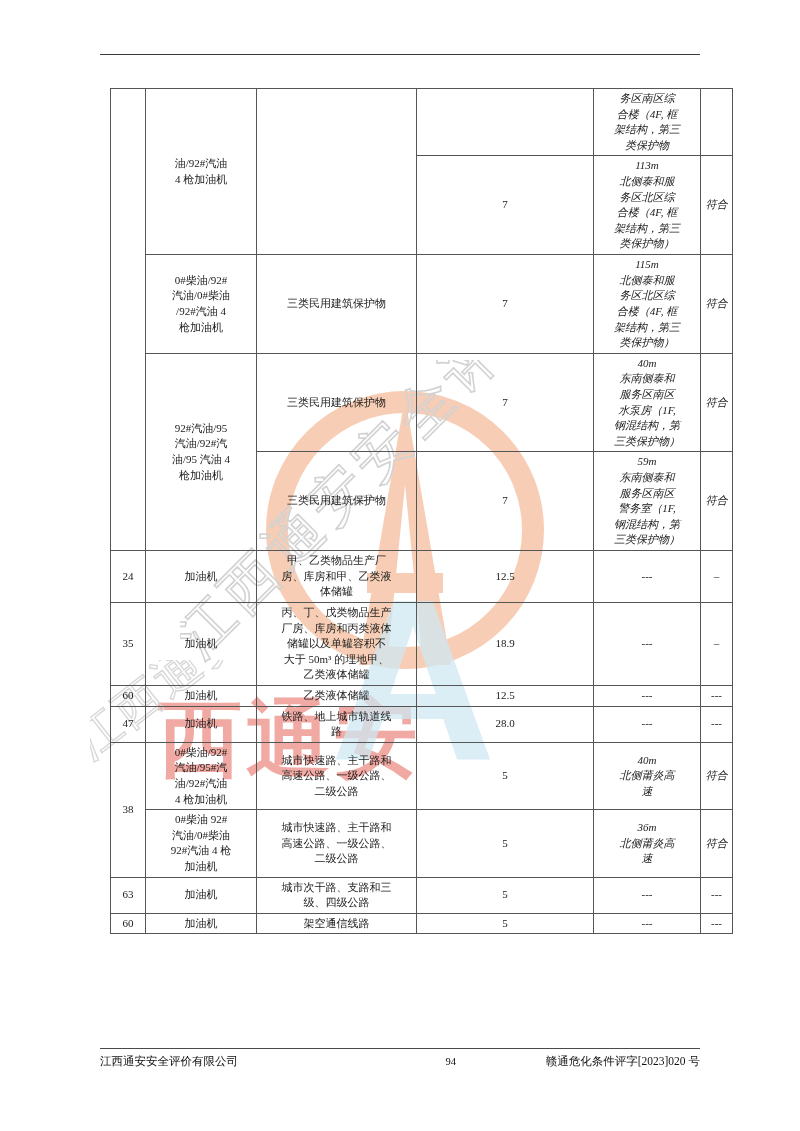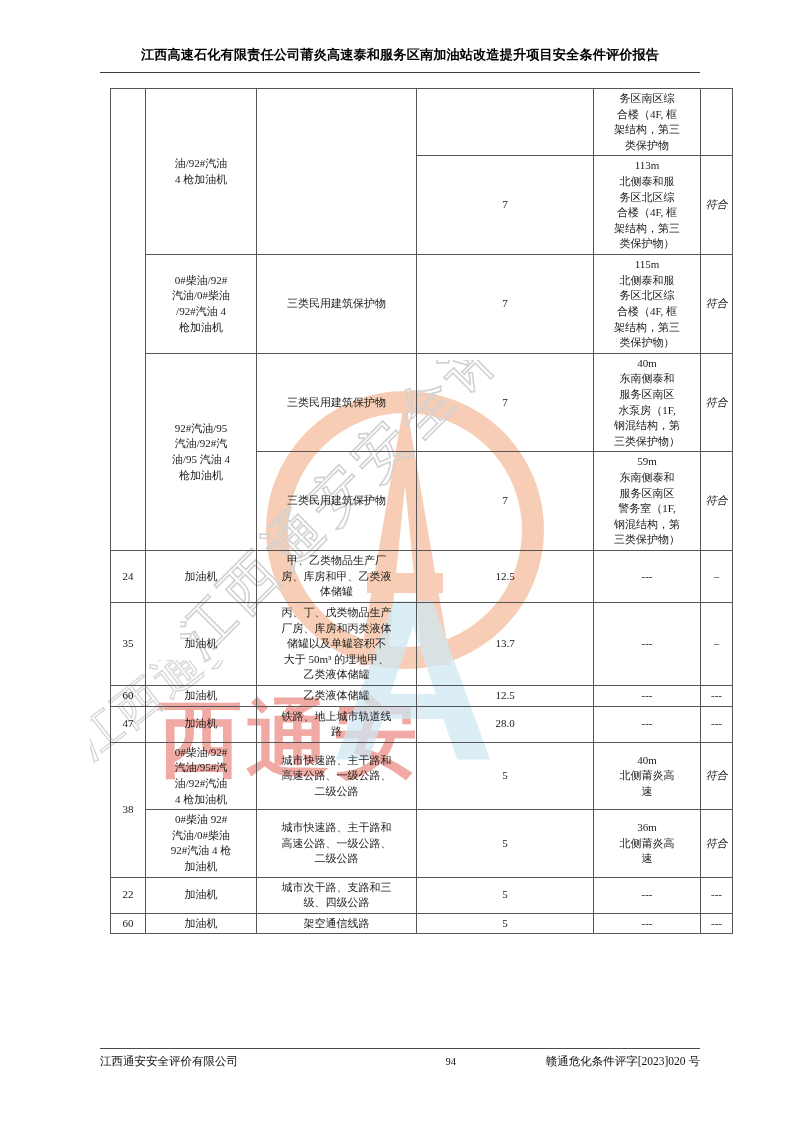--- a/index.html
+++ b/index.html
@@ -97,21 +97,21 @@
     vertical-align: middle;
     padding: 2px 3px;
     color: #1a1a1a;
     background: transparent;
     word-break: break-all;
   }
   td.c-no     { width: 28px; }
   td.c-src    { width: 104px; }
   td.c-obj    { width: 153px; }
   td.c-req    { width: 170px; }
-  td.c-act    { width: 100px; }
+  td.c-act    { width: 100px; font-style: italic; }
   td.c-res    { width: 25px; font-style: italic; }
 
   .num { font-family: "Liberation Serif", serif; }
 
   
   .footer {
     position: absolute;
     left: 100px;
     top: 1048px;
     width: 600px;
@@ -161,21 +161,20 @@
     <svg class="wm-brand" style="left:90px; top:660px; width:300px; height:130px;" viewBox="0 0 300 130">
       <text x="0" y="100" transform="rotate(-38 0 100)" font-family="'Liberation Serif', serif" font-size="46" fill="none" stroke="#d8d8d8" stroke-width="1.4" letter-spacing="4">江西通安</text>
     </svg>
 
     <svg style="position:absolute; left:300px; top:560px; width:260px; height:240px;" viewBox="0 0 260 240">
       <text x="30" y="200" font-family="'Liberation Sans', sans-serif" font-size="230" font-weight="bold" fill="#cfe8f2" opacity="0.75">A</text>
     </svg>
   </div>
 
   <div class="header">
-    <div class="header-title">江西高速石化有限责任公司莆炎高速泰和服务区南加油站改造提升项目安全条件评价报告</div>
     <div class="header-rule"></div>
   </div>
 
   <div class="tbl-wrap">
     <table class="doc">
       <tbody>
 
         <tr>
           <td class="c-no" rowspan="5"></td>
           <td class="c-src" rowspan="2">油/92#汽油<br>4 枪加油机</td>
@@ -220,21 +219,21 @@
           <td class="c-obj">甲、乙类物品生产厂<br>房、库房和甲、乙类液<br>体储罐</td>
           <td class="c-req num">12.5</td>
           <td class="c-act">---</td>
           <td class="c-res">–</td>
         </tr>
 
         <tr>
           <td class="c-no num">35</td>
           <td class="c-src">加油机</td>
           <td class="c-obj">丙、丁、戊类物品生产<br>厂房、库房和丙类液体<br>储罐以及单罐容积不<br>大于 50m³ 的埋地甲、<br>乙类液体储罐</td>
-          <td class="c-req num">13.7</td>
+          <td class="c-req num">18.9</td>
           <td class="c-act">---</td>
           <td class="c-res">–</td>
         </tr>
 
         <tr>
           <td class="c-no num">60</td>
           <td class="c-src">加油机</td>
           <td class="c-obj">乙类液体储罐</td>
           <td class="c-req num">12.5</td>
           <td class="c-act">---</td>
@@ -261,21 +260,21 @@
 
         <tr>
           <td class="c-src">0#柴油 92#<br>汽油/0#柴油<br>92#汽油 4 枪<br>加油机</td>
           <td class="c-obj">城市快速路、主干路和<br>高速公路、一级公路、<br>二级公路</td>
           <td class="c-req num">5</td>
           <td class="c-act">36m<br>北侧莆炎高<br>速</td>
           <td class="c-res">符合</td>
         </tr>
 
         <tr>
-          <td class="c-no num">22</td>
+          <td class="c-no num">63</td>
           <td class="c-src">加油机</td>
           <td class="c-obj">城市次干路、支路和三<br>级、四级公路</td>
           <td class="c-req num">5</td>
           <td class="c-act">---</td>
           <td class="c-res">---</td>
         </tr>
 
         <tr>
           <td class="c-no num">60</td>
           <td class="c-src">加油机</td>

